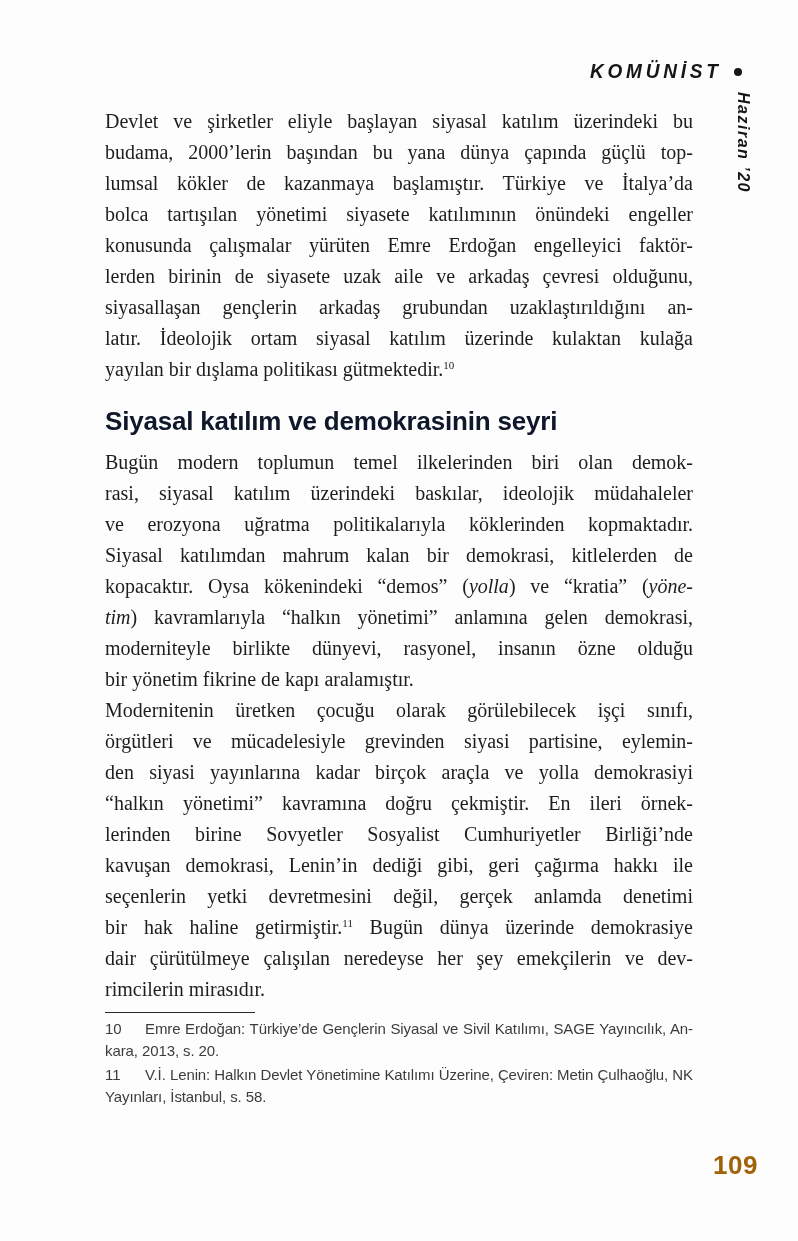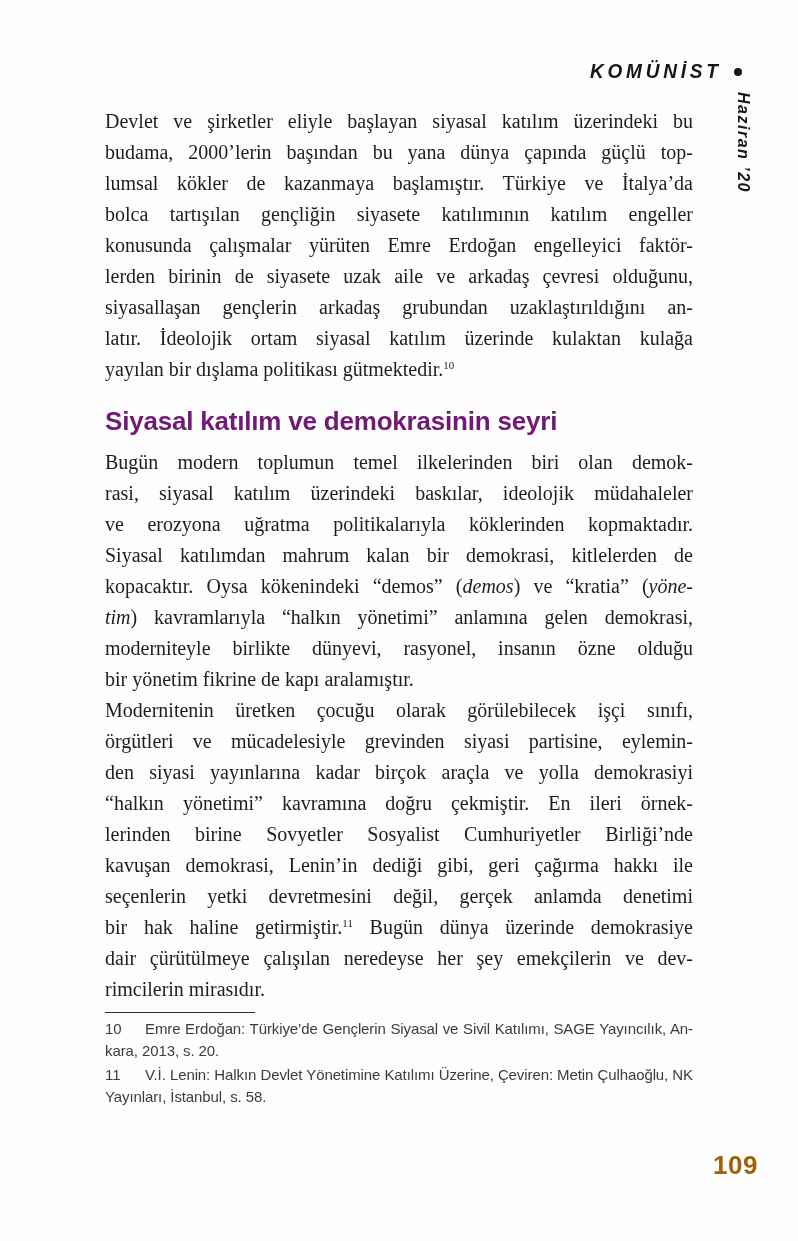--- a/index.html
+++ b/index.html
@@ -81,21 +81,21 @@
     line-height: 0;
     vertical-align: 7px;
   }
   .section-heading {
     margin: 18px 0 8px 0;
     font-family: "Liberation Sans", sans-serif;
     font-weight: 700;
     font-size: 26px;
     line-height: 36px;
     letter-spacing: -0.2px;
-    color: #701a75;
+    color: #0f172a;
   }
   .para-3 { }
 
   
   .footnotes {
     margin-top: 7px;
     font-family: "Liberation Sans", sans-serif;
     font-size: 15px;
     line-height: 22px;
     letter-spacing: -0.1px;
@@ -135,36 +135,36 @@
     <span class="dot"></span>
   </div>
 
   <div class="issue-vertical">Haziran ’20</div>
 
   <div class="article-body">
     <div class="para para-1">
         <div class="pline"><span>Devlet ve şirketler eliyle başlayan siyasal katılım üzerindeki bu</span></div>
         <div class="pline"><span>budama, 2000’lerin başından bu yana dünya çapında güçlü top-</span></div>
         <div class="pline"><span>lumsal kökler de kazanmaya başlamıştır. Türkiye ve İtalya’da</span></div>
-        <div class="pline"><span>bolca tartışılan gençliğin siyasete katılımının katılım engeller</span></div>
+        <div class="pline"><span>bolca tartışılan yönetimi siyasete katılımının önündeki engeller</span></div>
         <div class="pline"><span>konusunda çalışmalar yürüten Emre Erdoğan engelleyici faktör-</span></div>
         <div class="pline"><span>lerden birinin de siyasete uzak aile ve arkadaş çevresi olduğunu,</span></div>
         <div class="pline"><span>siyasallaşan gençlerin arkadaş grubundan uzaklaştırıldığını an-</span></div>
         <div class="pline"><span>latır. İdeolojik ortam siyasal katılım üzerinde kulaktan kulağa</span></div>
         <div class="pline last"><span>yayılan bir dışlama politikası gütmektedir.</span><sup>10</sup></div>
       </div>
 
     <h2 class="section-heading">Siyasal katılım ve demokrasinin seyri</h2>
 
     <div class="para para-2">
         <div class="pline"><span>Bugün modern toplumun temel ilkelerinden biri olan demok-</span></div>
         <div class="pline"><span>rasi, siyasal katılım üzerindeki baskılar, ideolojik müdahaleler</span></div>
         <div class="pline"><span>ve erozyona uğratma politikalarıyla köklerinden kopmaktadır.</span></div>
         <div class="pline"><span>Siyasal katılımdan mahrum kalan bir demokrasi, kitlelerden de</span></div>
-        <div class="pline"><span>kopacaktır. Oysa kökenindeki “demos” (</span><i>demos</i><span>) ve “kratia” (</span><i>yöne-</i></div>
+        <div class="pline"><span>kopacaktır. Oysa kökenindeki “demos” (</span><i>yolla</i><span>) ve “kratia” (</span><i>yöne-</i></div>
         <div class="pline"><i>tim</i><span>) kavramlarıyla “halkın yönetimi” anlamına gelen demokrasi,</span></div>
         <div class="pline"><span>moderniteyle birlikte dünyevi, rasyonel, insanın özne olduğu</span></div>
         <div class="pline last"><span>bir yönetim fikrine de kapı aralamıştır.</span></div>
       </div>
 
     <div class="para para-3">
         <div class="pline"><span>Modernitenin üretken çocuğu olarak görülebilecek işçi sınıfı,</span></div>
         <div class="pline"><span>örgütleri ve mücadelesiyle grevinden siyasi partisine, eylemin-</span></div>
         <div class="pline"><span>den siyasi yayınlarına kadar birçok araçla ve yolla demokrasiyi</span></div>
         <div class="pline"><span>“halkın yönetimi” kavramına doğru çekmiştir. En ileri örnek-</span></div>

